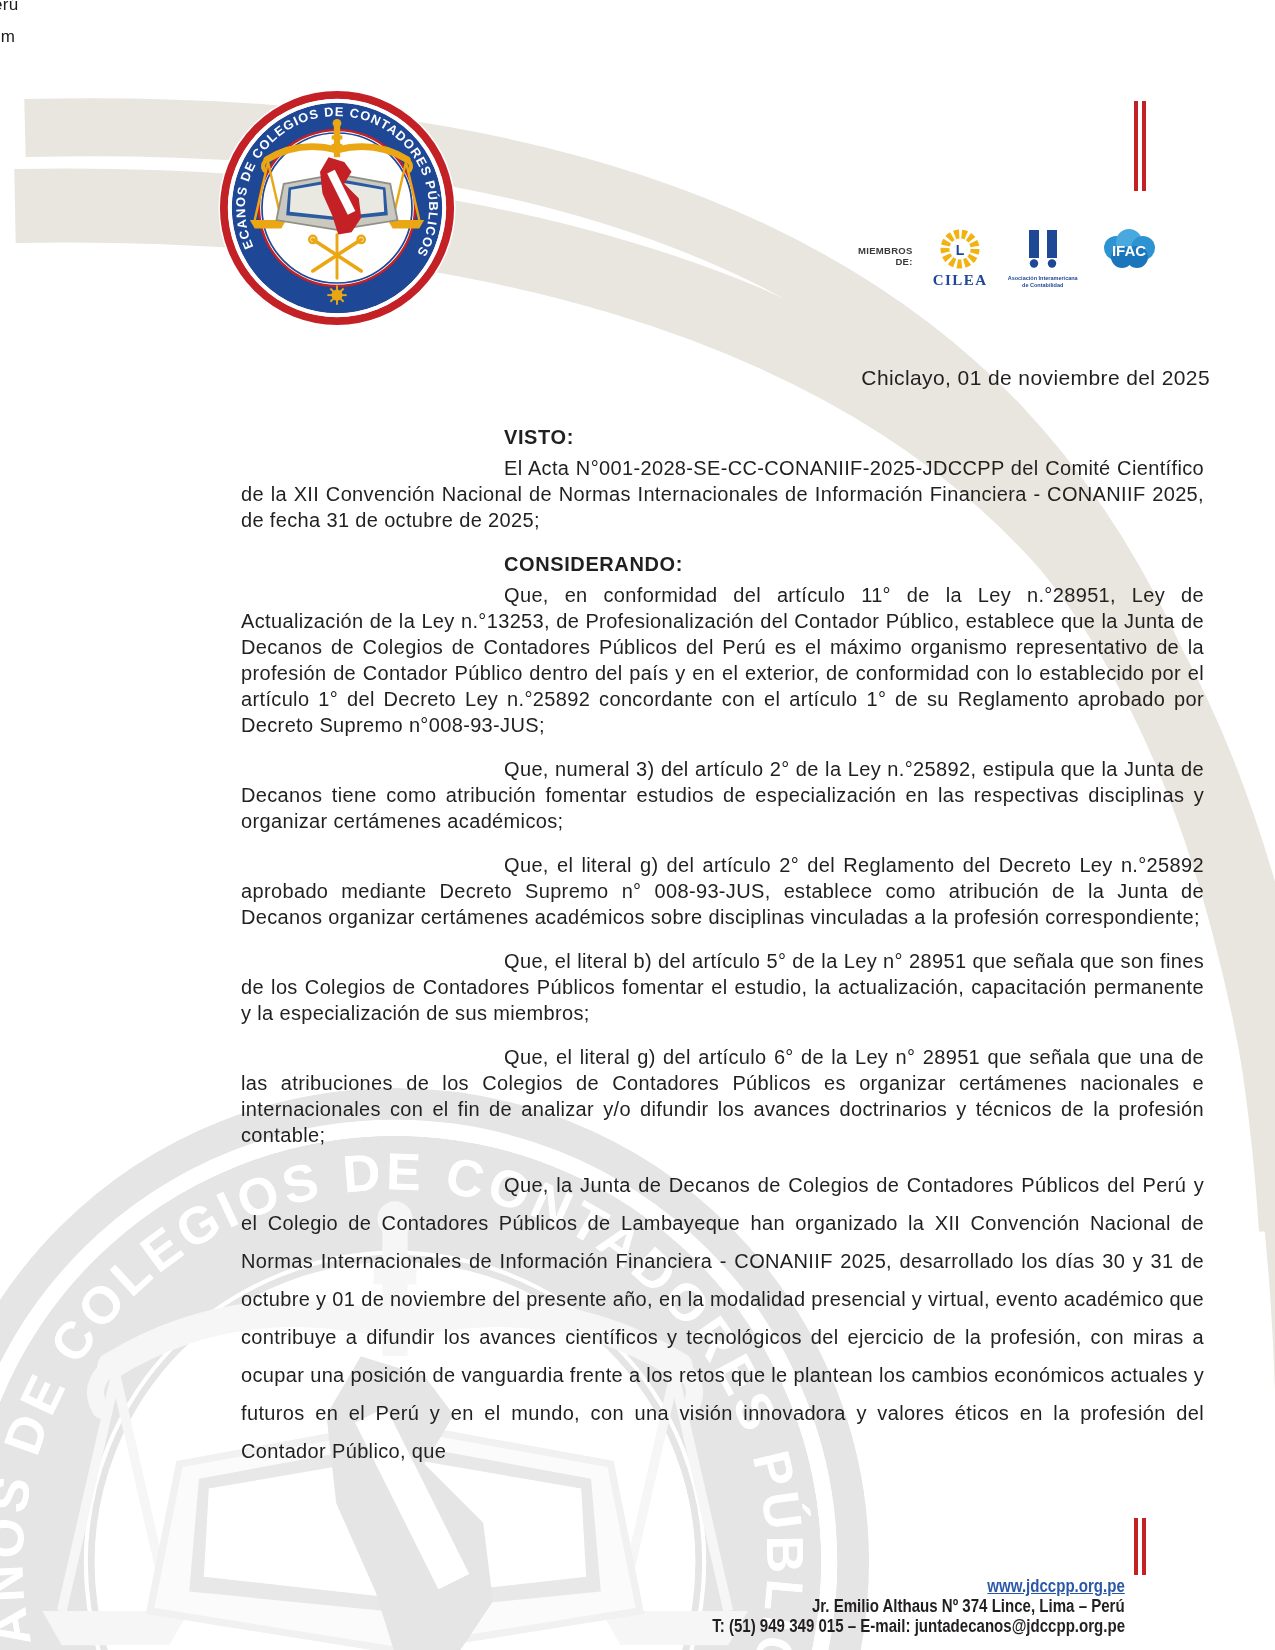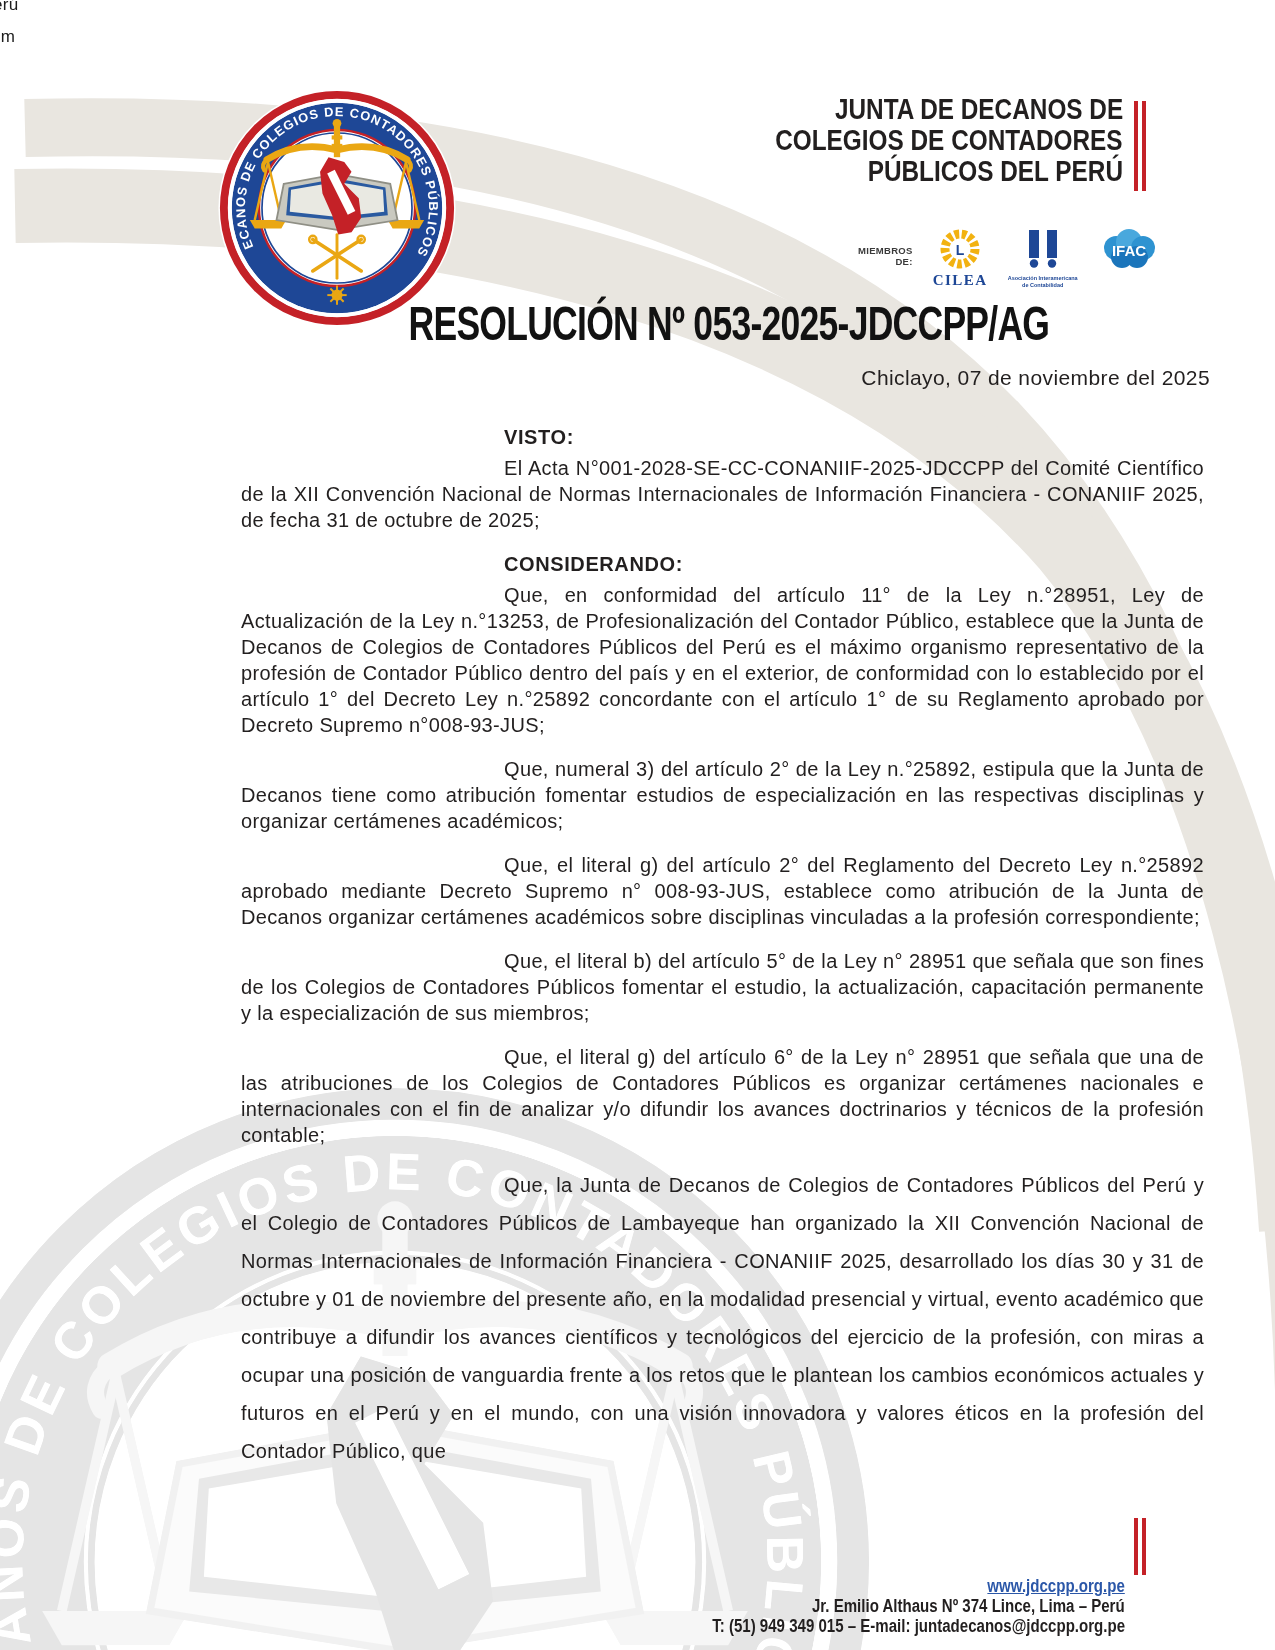--- a/index.html
+++ b/index.html
@@ -161,25 +161,20 @@
     <use href="#jdccpp-seal"></use>
   </svg>
 
   <span class="artifact a1">erú</span>
   <span class="artifact a2">om</span>
 
   <svg class="seal" viewBox="0 0 200 200">
     <use href="#jdccpp-seal"></use>
   </svg>
 
-  <div class="wordmark">
-    <div><span class="cond">JUNTA DE DECANOS DE</span></div>
-    <div><span class="cond">COLEGIOS DE CONTADORES</span></div>
-    <div><span class="cond">PÚBLICOS DEL PERÚ</span></div>
-  </div>
   <div class="hbars">
       <i></i>
       <i></i>
     </div>
 
   <div class="members">
     <div class="members-label">
       <div>MIEMBROS</div>
       <div>DE:</div>
     </div>
@@ -208,25 +203,22 @@
         <circle cx="18" cy="20" r="12" fill="#2E93D1"></circle>
         <circle cx="31" cy="14" r="13" fill="#49A8DD"></circle>
         <circle cx="45" cy="20" r="12" fill="#2E93D1"></circle>
         <circle cx="24" cy="29" r="11" fill="#1B75BB"></circle>
         <circle cx="39" cy="29" r="11" fill="#1B75BB"></circle>
         <text x="31" y="28" text-anchor="middle" font-family="Liberation Sans, sans-serif" font-size="15" font-weight="700" fill="#ffffff">IFAC</text>
       </svg>
     </div>
   </div>
 
-  <div class="title">
-    <span class="cond">RESOLUCIÓN Nº 053-2025-JDCCPP/AG</span>
-  </div>
-
-  <div class="dateline">Chiclayo, 07 de noviembre del 2025</div>
+
+  <div class="dateline">Chiclayo, 01 de noviembre del 2025</div>
 
   <div class="body-col">
     <p class="heading first">VISTO:</p>
     <p class="para indent">El Acta N°001-2028-SE-CC-CONANIIF-2025-JDCCPP del Comité Científico de la XII Convención Nacional de Normas Internacionales de Información Financiera - CONANIIF 2025, de fecha 31 de octubre de 2025;</p>
 
     <p class="heading">CONSIDERANDO:</p>
     <p class="para indent">Que, en conformidad del artículo 11° de la Ley n.°28951, Ley de Actualización de la Ley n.°13253, de Profesionalización del Contador Público, establece que la Junta de Decanos de Colegios de Contadores Públicos del Perú es el máximo organismo representativo de la profesión de Contador Público dentro del país y en el exterior, de conformidad con lo establecido por el artículo 1° del Decreto Ley n.°25892 concordante con el artículo 1° de su Reglamento aprobado por Decreto Supremo n°008-93-JUS;</p>
     <p class="para indent">Que, numeral 3) del artículo 2° de la Ley n.°25892, estipula que la Junta de Decanos tiene como atribución fomentar estudios de especialización en las respectivas disciplinas y organizar certámenes académicos;</p>
     <p class="para indent">Que, el literal g) del artículo 2° del Reglamento del Decreto Ley n.°25892 aprobado mediante Decreto Supremo n° 008-93-JUS, establece como atribución de la Junta de Decanos organizar certámenes académicos sobre disciplinas vinculadas a la profesión correspondiente;</p>
     <p class="para indent">Que, el literal b) del artículo 5° de la Ley n° 28951 que señala que son fines de los Colegios de Contadores Públicos fomentar el estudio, la actualización, capacitación permanente y la especialización de sus miembros;</p>

